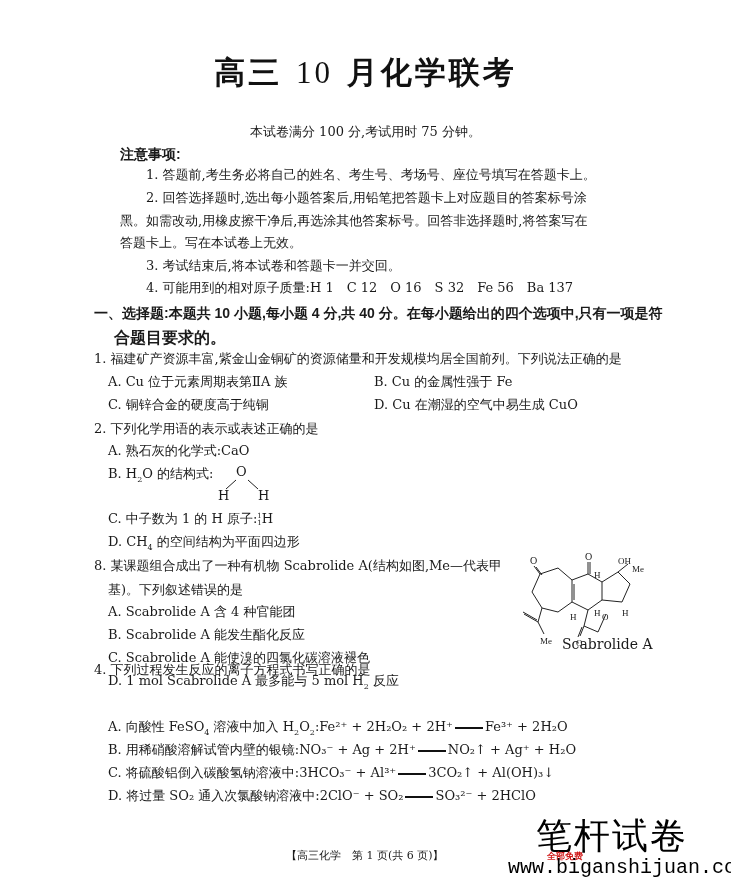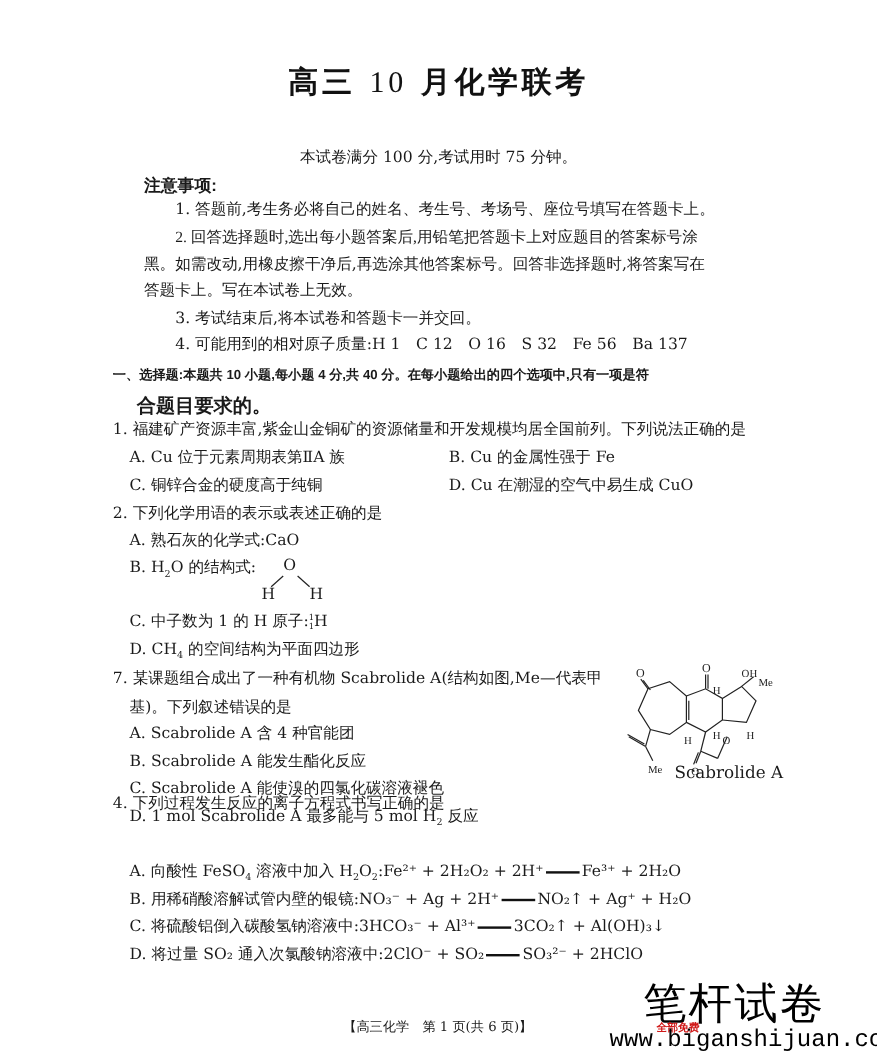--- a/index.html
+++ b/index.html
@@ -4,21 +4,21 @@
 <style>
   html, body { margin:0; padding:0; }
   body {
     width:731px; height:878px; background:#ffffff; position:relative; overflow:hidden;
     font-family:"DejaVu Serif","Liberation Serif",serif; color:#1a1a1a;
   }
   .abs { position:absolute; white-space:nowrap; }
   .title {
     left:0; width:731px; top:52px; text-align:center;
     font-family:"DejaVu Sans","Liberation Sans",sans-serif; font-weight:bold;
-    font-size:25px; letter-spacing:3px; color:#111;
+    font-size:31px; letter-spacing:3px; color:#111;
   }
   .title .num { font-family:"Liberation Serif",serif; font-weight:normal; }
   .line { font-size:13px; line-height:16px; }
   .bold { font-weight:bold; font-family:Liberation Sans, sans-serif; }
   sub, sup { font-size:8px; line-height:0; }
   .arrow-eq { display:inline-block; width:28px; height:0; border-top:2px solid #111; vertical-align:middle; margin:0 2px; }
   .watermark-cn {
     font-family:"DejaVu Sans","Liberation Sans",sans-serif; font-size:36px; letter-spacing:2px; color:#000;
   }
   .watermark-url { font-family:"Liberation Mono","DejaVu Sans Mono",monospace; font-size:20px; color:#000; }
@@ -31,27 +31,27 @@
 <div class="abs title">
   <span>高三</span>
   <span class="num">10</span>
   <span>月化学联考</span>
 </div>
 
 <div class="abs line" style="left:0;width:731px;text-align:center;top:124px;">本试卷满分 100 分,考试用时 75 分钟。</div>
 
 <div class="abs bold" style="left:120px;top:146px;font-size:14px;">注意事项:</div>
 <div class="abs line" style="left:146px;top:167px;">1. 答题前,考生务必将自己的姓名、考生号、考场号、座位号填写在答题卡上。</div>
-<div class="abs line" style="left:146px;top:190px;font-family:Liberation Serif, serif;">2. 回答选择题时,选出每小题答案后,用铅笔把答题卡上对应题目的答案标号涂</div>
+<div class="abs line" style="left:146px;top:190px;">2. 回答选择题时,选出每小题答案后,用铅笔把答题卡上对应题目的答案标号涂</div>
 <div class="abs line" style="left:120px;top:213px;">黑。如需改动,用橡皮擦干净后,再选涂其他答案标号。回答非选择题时,将答案写在</div>
 <div class="abs line" style="left:120px;top:235px;">答题卡上。写在本试卷上无效。</div>
 <div class="abs line" style="left:146px;top:258px;">3. 考试结束后,将本试卷和答题卡一并交回。</div>
 <div class="abs line" style="left:146px;top:280px;">4. 可能用到的相对原子质量:H 1　C 12　O 16　S 32　Fe 56　Ba 137</div>
 
-<div class="abs bold" style="left:94px;top:305px;font-size:11px;">一、选择题:本题共 10 小题,每小题 4 分,共 40 分。在每小题给出的四个选项中,只有一项是符</div>
+<div class="abs bold" style="left:94px;top:305px;font-size:14px;">一、选择题:本题共 10 小题,每小题 4 分,共 40 分。在每小题给出的四个选项中,只有一项是符</div>
 <div class="abs bold" style="left:114px;top:328px;font-size:16px;">合题目要求的。</div>
 
 <div class="abs line" style="left:94px;top:351px;">1. 福建矿产资源丰富,紫金山金铜矿的资源储量和开发规模均居全国前列。下列说法正确的是</div>
 <div class="abs line" style="left:108px;top:374px;">A. Cu 位于元素周期表第ⅡA 族</div>
 <div class="abs line" style="left:374px;top:374px;">B. Cu 的金属性强于 Fe</div>
 <div class="abs line" style="left:108px;top:397px;">C. 铜锌合金的硬度高于纯铜</div>
 <div class="abs line" style="left:374px;top:397px;text-align:center;">D. Cu 在潮湿的空气中易生成 CuO</div>
 
 <div class="abs line" style="left:94px;top:421px;">2. 下列化学用语的表示或表述正确的是</div>
 <div class="abs line" style="left:108px;top:443px;">A. 熟石灰的化学式:CaO</div>
@@ -70,21 +70,21 @@
 <div class="abs line" style="left:108px;top:511px;">
   <span>C. 中子数为 1 的 H 原子:</span><span style="display:inline-flex;flex-direction:column;font-size:7px;line-height:7px;vertical-align:middle;">
       <span>1</span>
       <span>1</span>
     </span><span>H</span>
 </div>
 <div class="abs line" style="left:108px;top:534px;">
   <span>D. CH</span><sub>4</sub><span> 的空间结构为平面四边形</span>
 </div>
 
-<div class="abs line" style="left:94px;top:558px;">7. 某课题组合成出了一种有机物 Scabrolide A(结构如图,Me—代表甲</div>
+<div class="abs line" style="left:94px;top:558px;">8. 某课题组合成出了一种有机物 Scabrolide A(结构如图,Me—代表甲</div>
 <div class="abs line" style="left:108px;top:566px;margin-top:16px;">基)。下列叙述错误的是</div>
 <div class="abs line" style="left:108px;top:604px;">A. Scabrolide A 含 4 种官能团</div>
 <div class="abs line" style="left:108px;top:627px;">B. Scabrolide A 能发生酯化反应</div>
 <div class="abs line" style="left:108px;top:650px;">C. Scabrolide A 能使溴的四氯化碳溶液褪色</div>
 <div class="abs line" style="left:108px;top:673px;">
   <span>D. 1 mol Scabrolide A 最多能与 5 mol H</span><sub>2</sub><span> 反应</span>
 </div>
 
 <div class="abs" style="left:510px;top:550px;width:160px;height:100px;">
   <svg width="160" height="100" viewBox="0 0 160 100">

